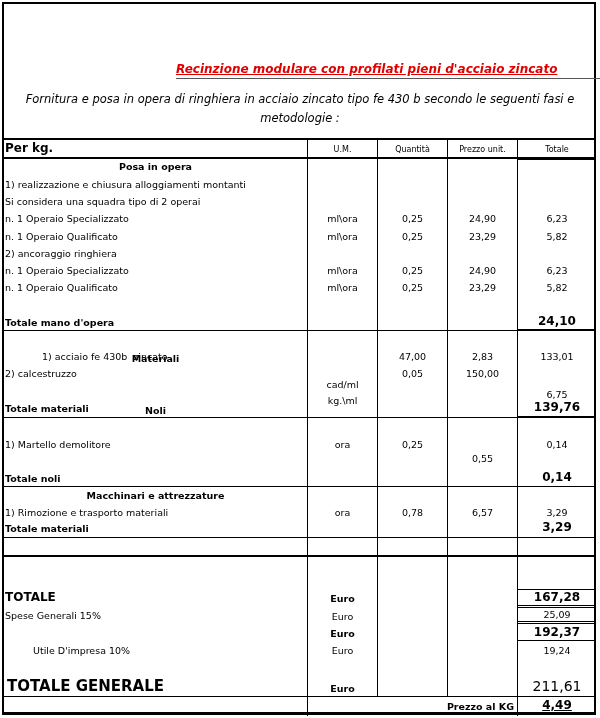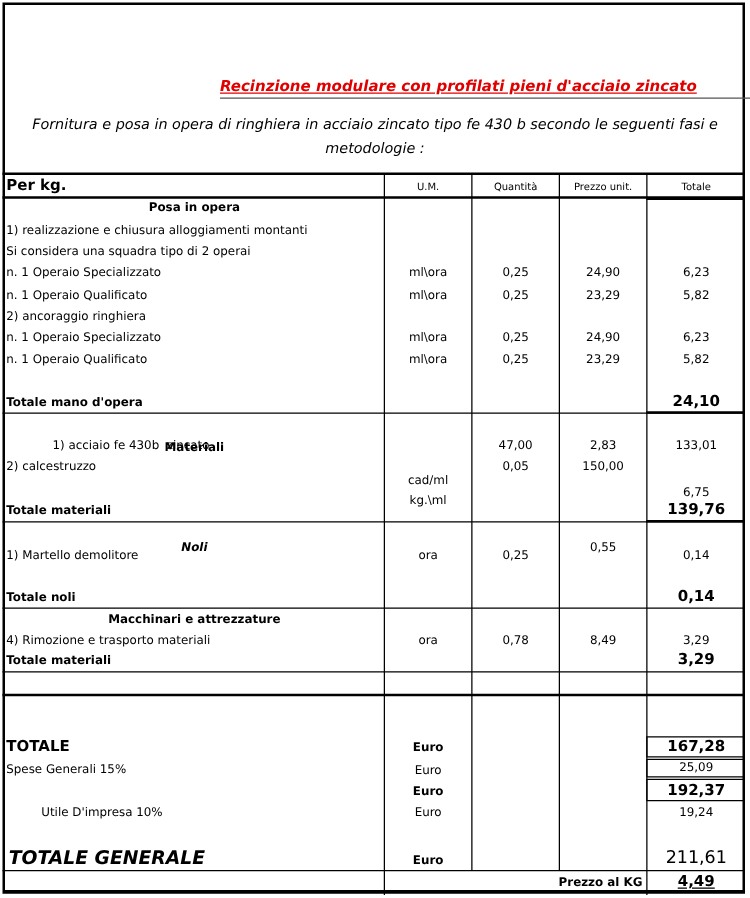--- a/index.html
+++ b/index.html
@@ -105,37 +105,37 @@
 <div>
   <div class="t" style="left:5px;top:367px;">2) calcestruzzo</div>
   <div class="t c" style="left:308px;top:378px;width:69px;">cad/ml</div>
   <div class="t c" style="left:378px;top:367px;width:69px;">0,05</div>
   <div class="t c" style="left:448px;top:367px;width:69px;">150,00</div>
   <div class="t c" style="left:518px;top:388px;width:78px;">6,75</div>
 </div>
 <div class="t b" style="left:5px;top:402px;">Totale materiali</div>
 <div class="t b c" style="left:518px;top:399px;width:78px;font-size:12px;line-height:16px;">139,76</div>
 
-<div class="t b c" style="left:4px;top:432px;width:303px;font-style:italic;">Noli</div>
+<div class="t b c" style="left:4px;top:404px;width:303px;">Noli</div>
 <div>
   <div class="t" style="left:5px;top:438px;">1) Martello demolitore</div>
   <div class="t c" style="left:308px;top:438px;width:69px;">ora</div>
   <div class="t c" style="left:378px;top:438px;width:69px;">0,25</div>
-  <div class="t c" style="left:448px;top:432px;width:69px;">0,55</div>
+  <div class="t c" style="left:448px;top:452px;width:69px;">0,55</div>
   <div class="t c" style="left:518px;top:438px;width:78px;">0,14</div>
 </div>
 <div class="t b" style="left:5px;top:472px;">Totale noli</div>
 <div class="t b c" style="left:518px;top:469px;width:78px;font-size:12px;line-height:16px;">0,14</div>
 
 <div class="t b c" style="left:4px;top:489px;width:303px;">Macchinari e attrezzature</div>
 <div>
-  <div class="t" style="left:5px;top:506px;">4) Rimozione e trasporto materiali</div>
+  <div class="t" style="left:5px;top:506px;">1) Rimozione e trasporto materiali</div>
   <div class="t c" style="left:308px;top:506px;width:69px;">ora</div>
   <div class="t c" style="left:378px;top:506px;width:69px;">0,78</div>
-  <div class="t c" style="left:448px;top:506px;width:69px;">8,49</div>
+  <div class="t c" style="left:448px;top:506px;width:69px;">6,57</div>
   <div class="t c" style="left:518px;top:506px;width:78px;">3,29</div>
 </div>
 <div class="t b" style="left:5px;top:522px;">Totale materiali</div>
 <div class="t b c" style="left:518px;top:519px;width:78px;font-size:12px;line-height:16px;">3,29</div>
 
 <div class="t b" style="left:5px;top:590px;font-size:12px;line-height:15px;">TOTALE</div>
 <div class="t b c" style="left:308px;top:592px;width:69px;">Euro</div>
 <div class="box" style="left:517px;top:589px;width:79px;height:17px;"></div>
 <div class="t b c" style="left:518px;top:589px;width:78px;font-size:12px;line-height:16px;">167,28</div>
 
@@ -145,18 +145,18 @@
 <div class="t c" style="left:518px;top:608px;width:78px;">25,09</div>
 
 <div class="t b c" style="left:308px;top:627px;width:69px;">Euro</div>
 <div class="box" style="left:517px;top:623px;width:79px;height:18px;border-width:1px 1px 1px 1px;"></div>
 <div class="t b c" style="left:518px;top:624px;width:78px;font-size:12px;line-height:16px;">192,37</div>
 
 <div class="t" style="left:5px;top:644px;margin-left:28px;">Utile D'impresa 10%</div>
 <div class="t c" style="left:308px;top:644px;width:69px;">Euro</div>
 <div class="t c" style="left:518px;top:644px;width:78px;">19,24</div>
 
-<div class="t b" style="left:7px;top:677px;font-size:15px;line-height:18px;font-style:italic;text-align:right;">TOTALE GENERALE</div>
+<div class="t b" style="left:7px;top:677px;font-size:15px;line-height:18px;text-align:right;">TOTALE GENERALE</div>
 <div class="t b c" style="left:308px;top:682px;width:69px;">Euro</div>
 <div class="t c" style="left:518px;top:677px;width:78px;font-size:14px;line-height:18px;">211,61</div>
 
 <div class="t b r" style="left:378px;top:700px;width:136px;">Prezzo al KG</div>
 <div class="t b c" style="left:518px;top:697px;width:78px;font-size:12px;line-height:16px;text-decoration:underline;text-decoration-style:double;">4,49</div>
 
 </body></html>

